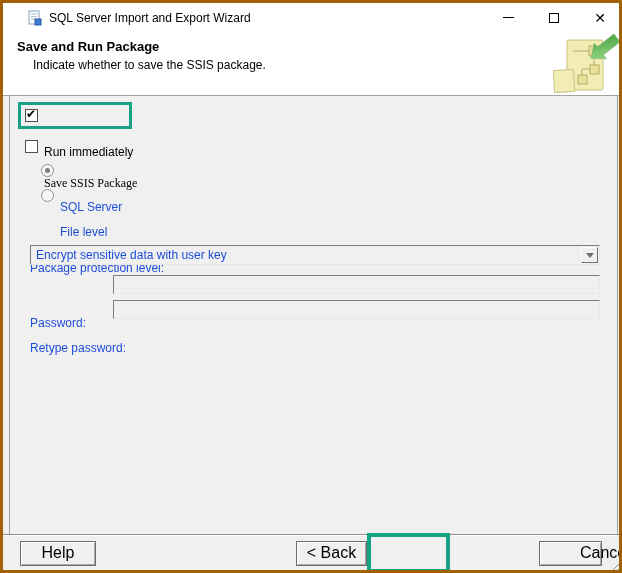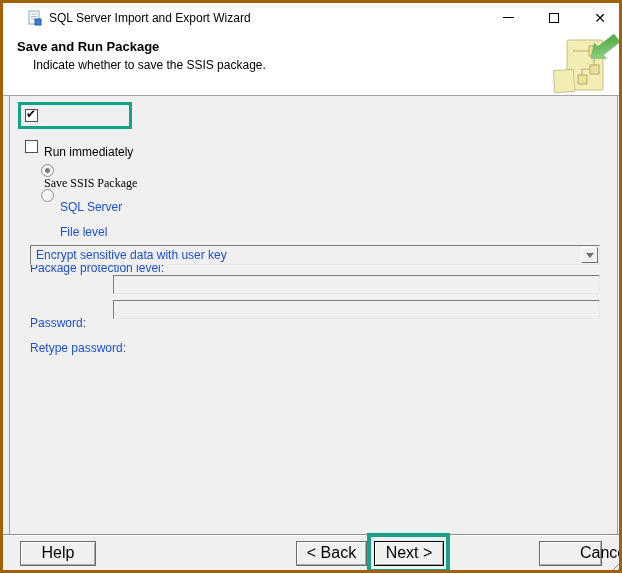--- a/index.html
+++ b/index.html
@@ -149,21 +149,20 @@
   <span class="label disabled" style="left:27px;top:302px;">Retype password:</span>
   <div class="sunken" style="left:110px;top:297px;width:487px;height:19px;">
     <input class="field-input" type="password" disabled="" style="">
   </div>
 
   <div class="etched"></div>
 
   <div class="btn" style="left:17px;width:76px;">Help</div>
   <div class="btn" style="left:293px;width:71px;">&lt; Back</div>
   <div class="hl next" style="left:364px;top:530px;width:83px;height:40px;"></div>
-  <div class="btn default" style="left:371px;width:70px;">Next &gt;</div>
   <div class="btn" style="left:536px;width:63px;padding-left:40px;">Cancel</div>
 
   <span class="grip">
     <svg width="14" height="14" viewBox="0 0 14 14">
       <path d="M13,1 L1,13 M13,6 L6,13 M13,11 L11,13" stroke="#8f8f8f" stroke-width="1" fill="none"></path>
     </svg>
   </span>
 
 </div>
 

